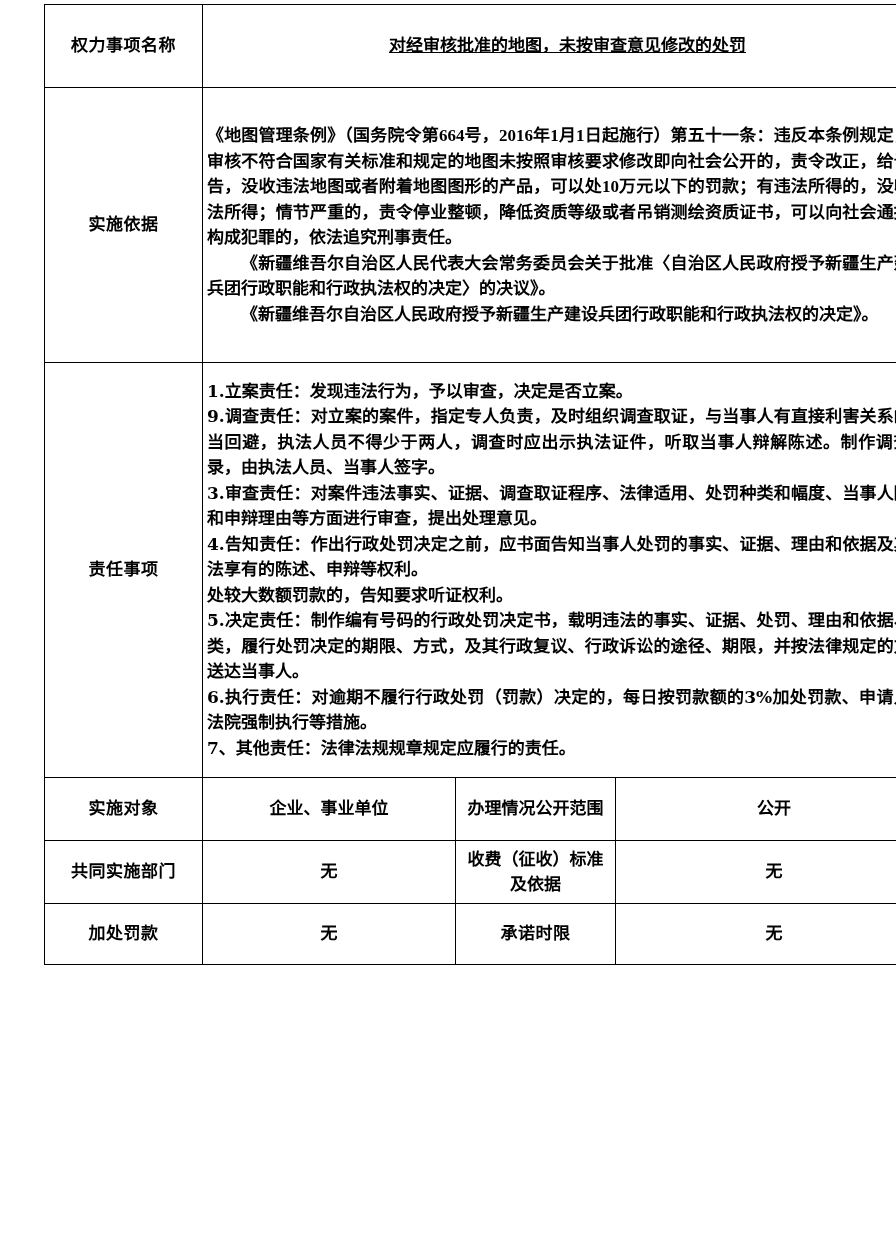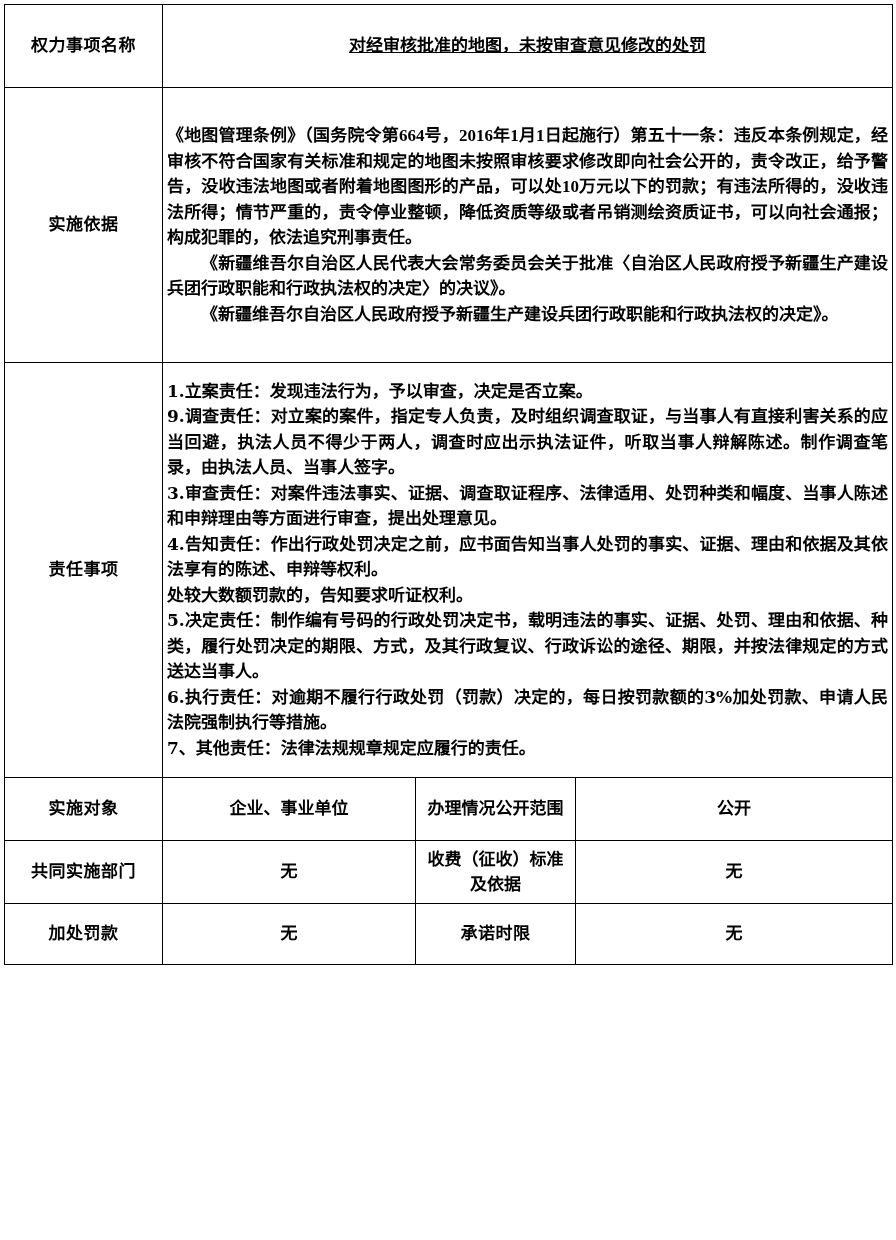--- a/index.html
+++ b/index.html
@@ -14,20 +14,21 @@
     font-family: "DejaVu Serif", "Liberation Serif", serif;
     color: #000000;
     overflow: hidden;
   }
   .page {
     position: relative;
     width: 752px;
     height: 1240px;
     box-sizing: border-box;
     padding: 4px 12px 0 4px;
+    margin-left: 40px;
   }
   table.power-table {
     width: 888px;
     border-collapse: collapse;
     table-layout: fixed;
     margin: 0;
   }
   table.power-table td {
     border: 1px solid #000000;
     vertical-align: middle;

